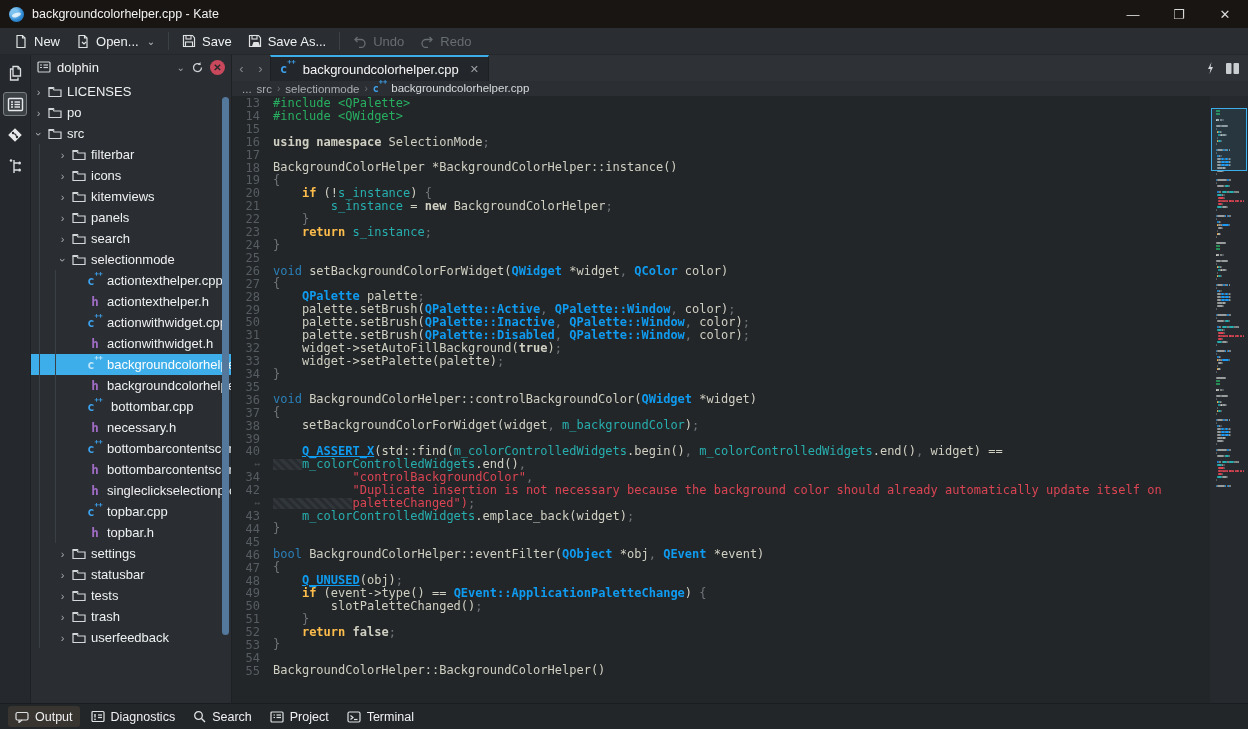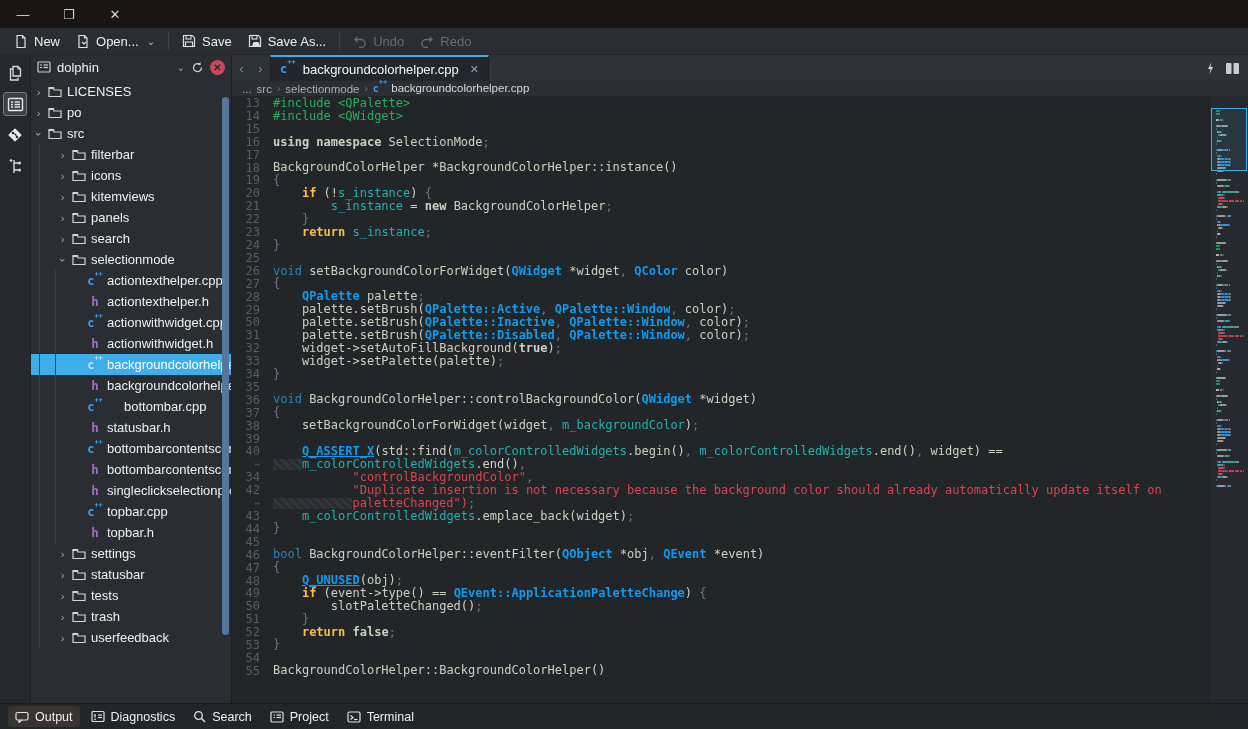--- a/index.html
+++ b/index.html
@@ -116,20 +116,24 @@
   .sb-right{display:flex;align-items:center;gap:18px;color:#e8e9ea;}
   .sb-item{display:flex;align-items:center;gap:6px;}
   svg.ic{display:block;}
 </style>
 </head>
 <body>
 
 <div class="window">
 
   <div class="titlebar">
+    <div class="title-left">
+      <span class="kate-logo"></span>
+      <span class="title-text">backgroundcolorhelper.cpp  - Kate</span>
+    </div>
     <div class="win-btns">
       <div class="win-btn">—</div>
       <div class="win-btn">❐</div>
       <div class="win-btn">✕</div>
     </div>
   </div>
 
 
   <div class="toolbar" id="toolbar">
       <div class="tb-btn">
@@ -394,30 +398,30 @@
             </span>
             <span style="margin-left: 3px;">backgroundcolorhelper.h</span>
           </div>
           <div class="tree-row">
             <div class="guide"></div>
             <div class="guide"></div>
             <span class="chev"></span>
             <span class="tree-ic">
               <span class="cpp-glyph">c<sup>++</sup></span>
             </span>
-            <span style="margin-left: 20px;">bottombar.cpp</span>
+            <span style="margin-left: 7px;">bottombar.cpp</span>
           </div>
           <div class="tree-row">
             <div class="guide"></div>
             <div class="guide"></div>
             <span class="chev"></span>
             <span class="tree-ic">
               <span class="h-glyph">h</span>
             </span>
-            <span style="margin-left: 3px;">statusbar.h</span>
+            <span style="margin-left: 3px;">necessary.h</span>
           </div>
           <div class="tree-row">
             <div class="guide"></div>
             <div class="guide"></div>
             <span class="chev"></span>
             <span class="tree-ic">
               <span class="cpp-glyph">c<sup>++</sup></span>
             </span>
             <span style="margin-left: 3px;">bottombarcontentscont...</span>
           </div>

